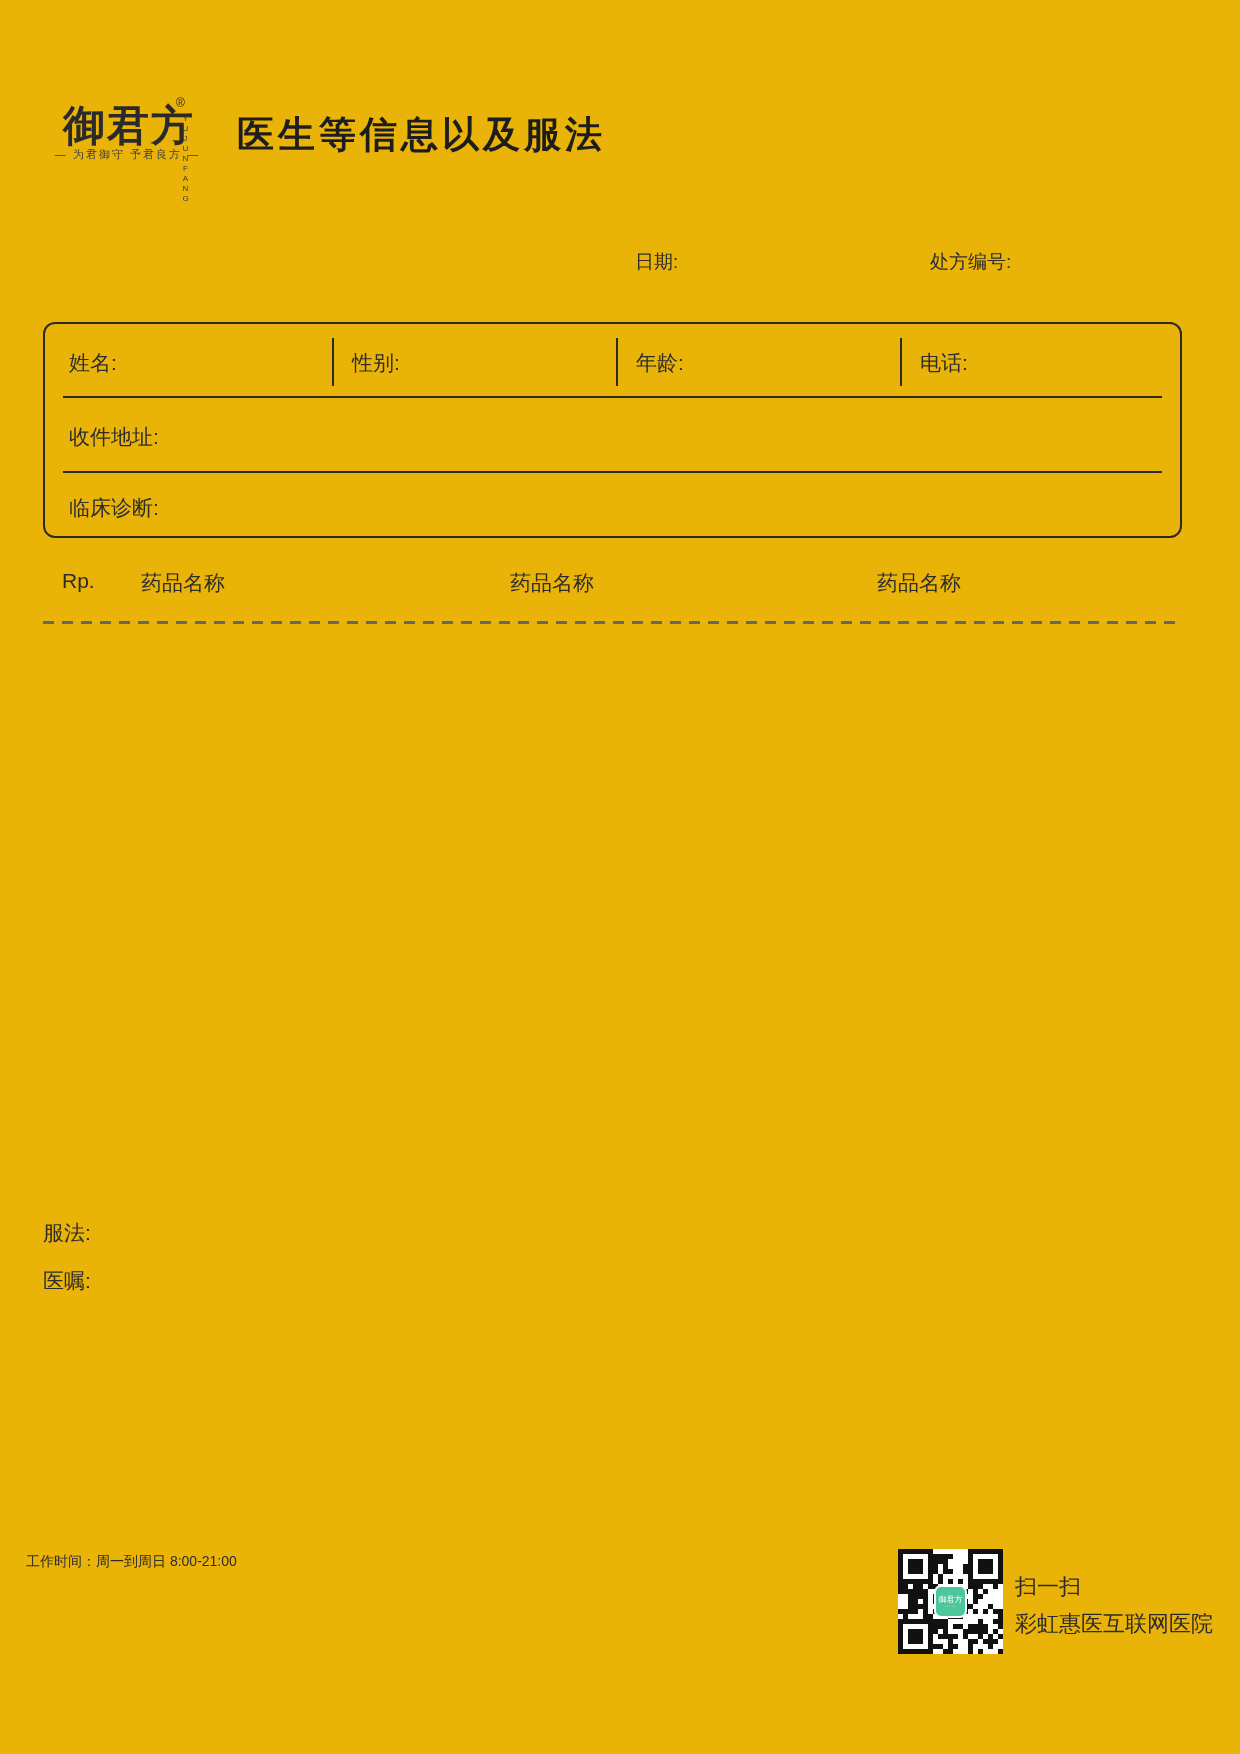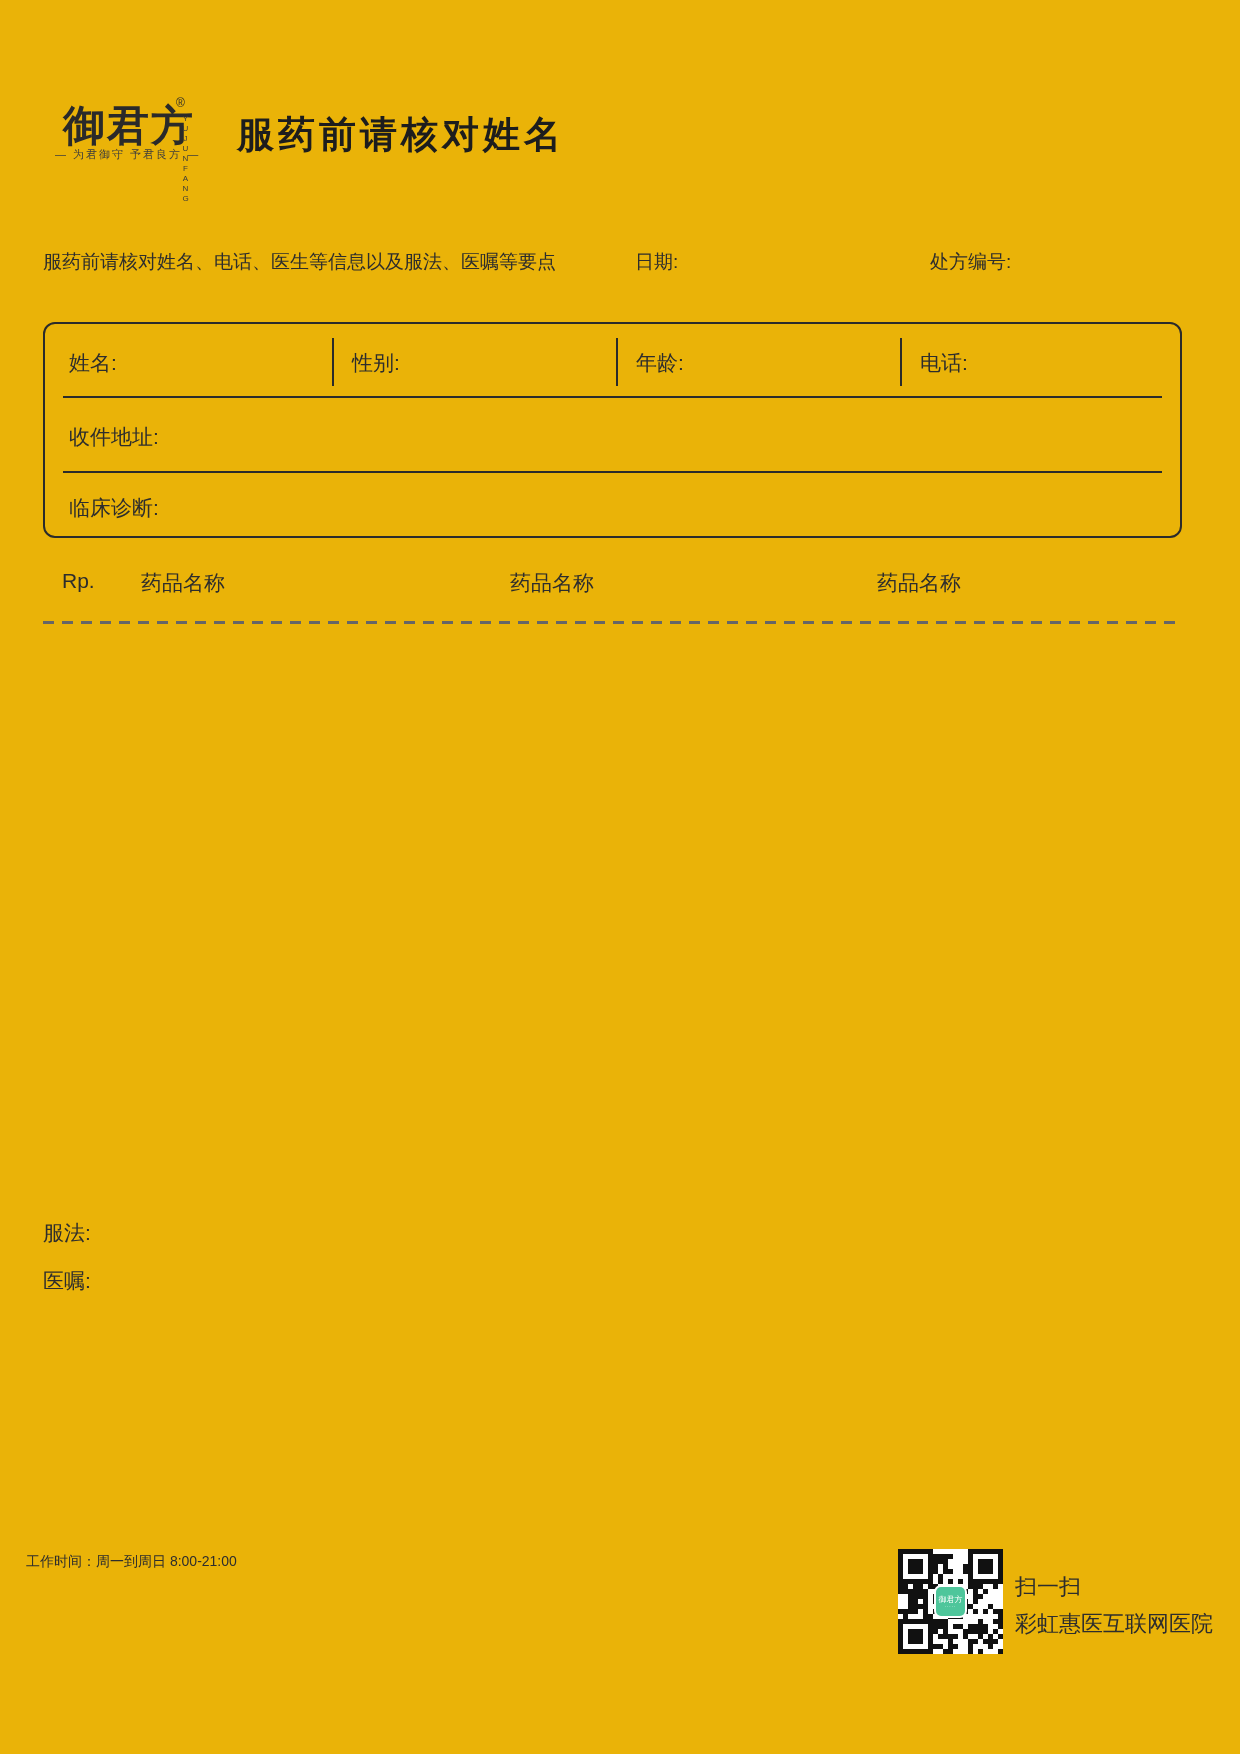--- a/index.html
+++ b/index.html
@@ -66,23 +66,22 @@
 </style>
 </head>
 <body>
 
 <div id="page">
 
   <div class="abs logo-text">御君方</div>
   <div class="abs logo-reg">®</div>
   <div class="abs logo-vert">YUJUNFANG</div>
   <div class="abs logo-tagline">— 为君御守  予君良方 —</div>
-  <div class="abs hospital-title">服药前请核对姓名</div>
-
-  <div class="abs notice">服药前请核对姓名、电话、医生等信息以及服法、医嘱等要点</div>
+  <div class="abs hospital-title">医生等信息以及服法</div>
+
   <div class="abs date-label">日期:</div>
   <div class="abs rxno-label">处方编号:</div>
 
   <div class="abs patient-box">
     <div class="vdiv" style="left:287px;"></div>
     <div class="vdiv" style="left:571px;"></div>
     <div class="vdiv" style="left:855px;"></div>
     <div class="cell-label" style="left:24px;top:25px;">姓名:</div>
     <div class="cell-label" style="left:307px;top:25px;">性别:</div>
     <div class="cell-label" style="left:591px;top:25px;">年龄:</div>

